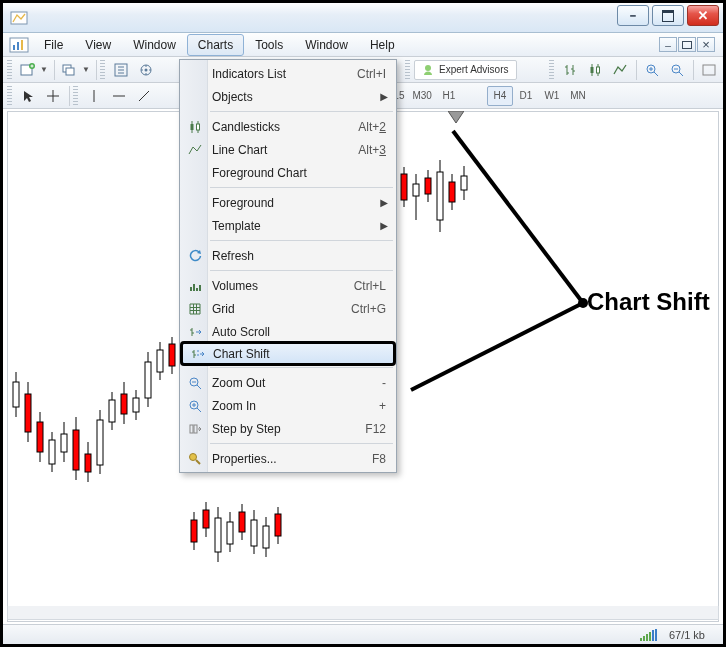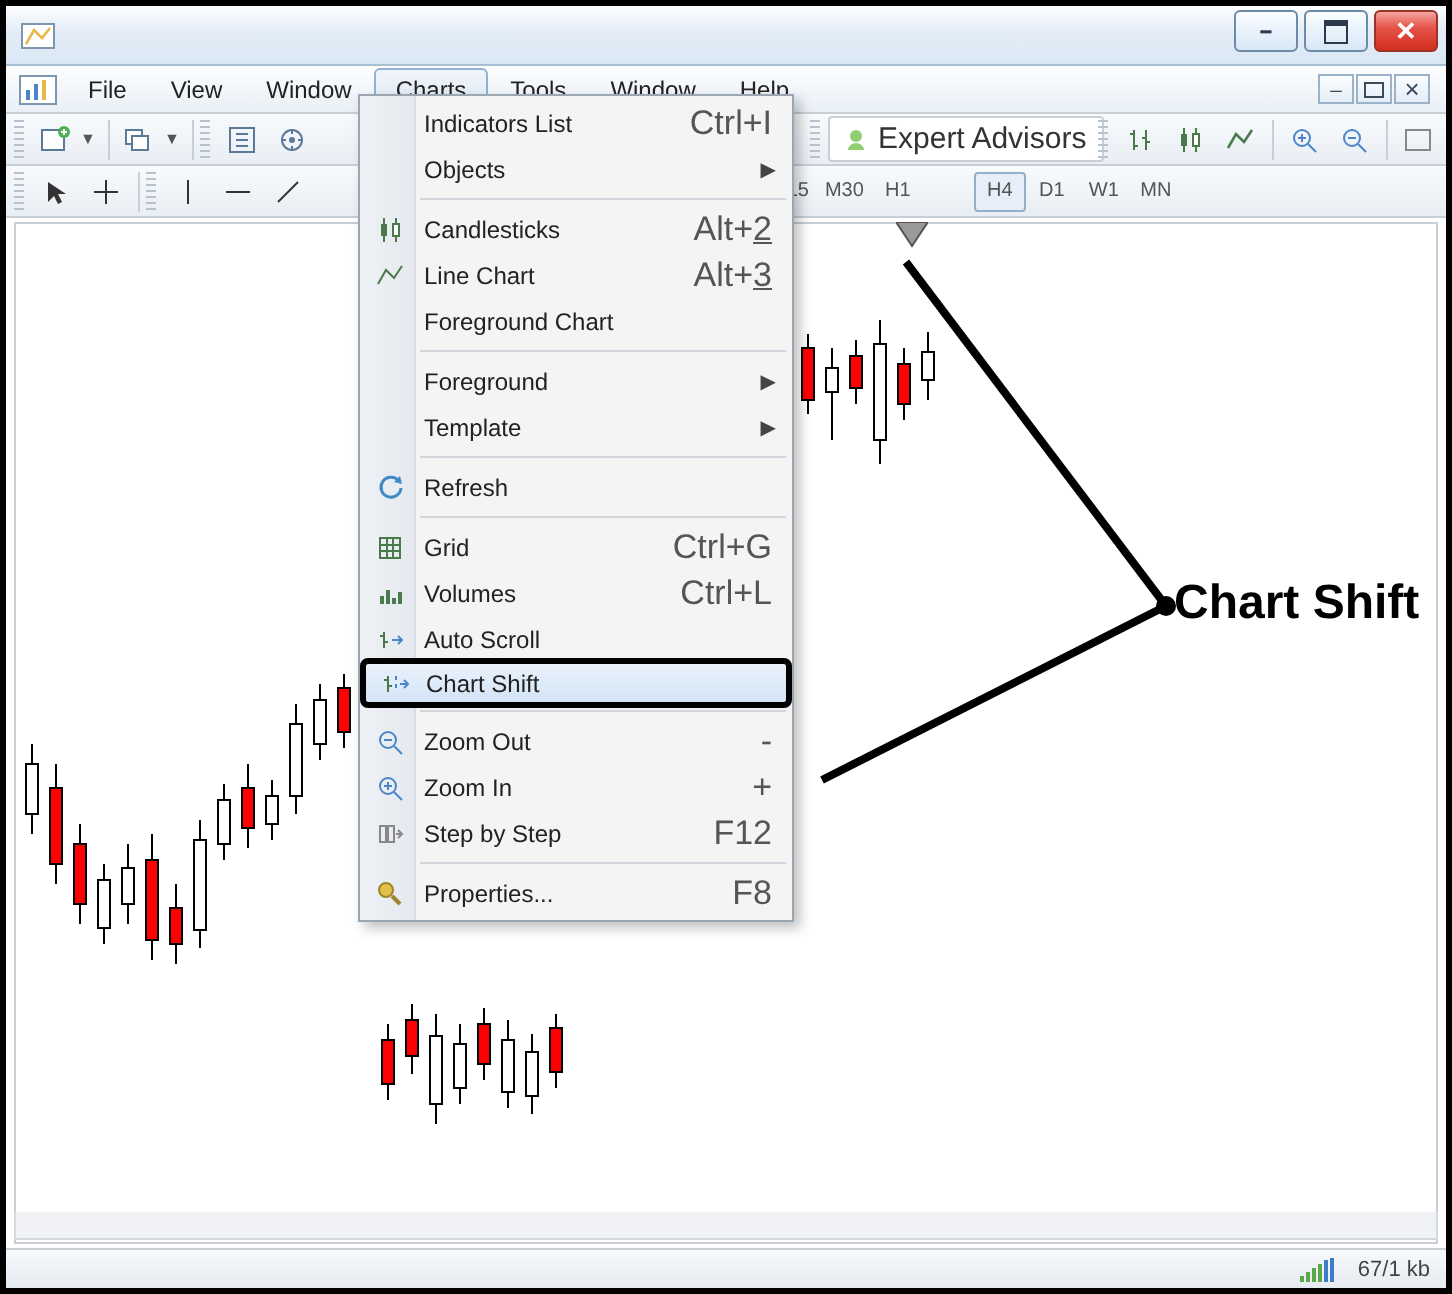--- a/index.html
+++ b/index.html
@@ -24,41 +24,41 @@
   .mdi-btn { width:18px; height:15px; border:1px solid #9bb2c9; background:linear-gradient(#fafdff,#e4edf6); display:flex;align-items:center;justify-content:center;font-size:10px;color:#3b4b5c;}
   .mdi-btn.min::before{content:"_";position:relative;top:-3px;}
   .mdi-btn.rst::before{content:"";display:block;width:8px;height:6px;border:1px solid #3b4b5c;}
   .mdi-btn.cls::before{content:"×";font-size:13px;line-height:10px;}
 
   .toolbar-row { height:26px; background:linear-gradient(#f8fafc,#e9eef4); border-bottom:1px solid #c9cfd6; display:flex; align-items:center; padding:0 4px; position:relative; }
   .t-grip{ width:5px; height:20px; margin-right:4px; background:repeating-linear-gradient(#b8c2cc,#b8c2cc 1px,transparent 1px,transparent 3px);}
   .t-btn { width:24px; height:22px; display:flex; align-items:center; justify-content:center; border:1px solid transparent; border-radius:2px; margin-right:1px;}
   .t-sep{width:1px;height:20px;background:#c9cfd6;margin:0 3px;}
   .t-drop{width:10px;display:flex;align-items:center;justify-content:center;font-size:8px;color:#555;margin-left:-2px;margin-right:2px;}
-  .ea-label{background:#fff;border:1px solid #c9cfd6;border-radius:2px;padding:2px 8px 2px 6px;display:flex;align-items:center;gap:4px;font-size:15px;color:#333;}
+  .ea-label{background:#fff;border:1px solid #c9cfd6;border-radius:2px;padding:2px 8px 2px 6px;display:flex;align-items:center;gap:4px;font-size:10px;color:#333;}
   .tf-btn{min-width:26px;height:20px;display:flex;align-items:center;justify-content:center;font-size:10px;color:#555;border:1px solid transparent;border-radius:2px;padding:0 3px;}
   .tf-btn.sel{border-color:#94aecb;background:#e5eef9;margin-left:25px;}
 
   .chart-area{position:absolute;left:4px;right:4px;top:108px;bottom:22px;background:#fff;border:1px solid #c9cfd6;}
   svg.chart{position:absolute;left:0;top:0;}
   .shift-marker{position:absolute;left:440px;top:-1px;width:16px;height:13px;}
 
-  .dropdown{position:absolute;left:176px;top:44px;width:218px;background:#f4f4f4;border:1px solid #9aa6b2;box-shadow:3px 3px 6px rgba(0,0,0,.25);padding:2px 0;}
+  .dropdown{position:absolute;left:176px;top:56px;width:218px;background:#f4f4f4;border:1px solid #9aa6b2;box-shadow:3px 3px 6px rgba(0,0,0,.25);padding:2px 0;}
   .dd-row{height:23px;display:flex;align-items:center;position:relative;padding-left:32px;padding-right:10px;font-size:12px;color:#222;}
   .dd-row.hl{background:linear-gradient(#eaf2fb,#d3e4f7);border:1px solid #7ba8d8;border-radius:2px;margin:0 2px;padding-left:30px;height:21px;}
   .dd-row.box{outline:3px solid #000;outline-offset:-1px;}
   .dd-icon{position:absolute;left:6px;width:18px;height:18px;display:flex;align-items:center;justify-content:center;}
-  .dd-short{margin-left:auto;color:#555;font-size:17px;}
+  .dd-short{margin-left:auto;color:#555;font-size:12px;}
   .dd-short u{text-decoration:underline;}
   .dd-sub{position:absolute;right:8px;font-size:10px;color:#444;}
   .dd-sep{height:1px;background:#d0d5db;margin:3px 3px 3px 30px;}
   .dd-gutter{position:absolute;left:0;top:0;bottom:0;width:28px;background:linear-gradient(to right,#eef1f5,#e5e9ef);border-right:1px solid #d8dde3;}
 
   .ann-label{position:absolute;left:584px;top:285px;font-size:24px;font-weight:600;color:#000;}
-  .statusbar{position:absolute;left:0;right:0;bottom:0;height:20px;background:linear-gradient(#f7f9fb,#e6ebf1);border-top:1px solid #c9cfd6;display:flex;align-items:center;justify-content:flex-end;padding:0 8px;gap:12px;}
+  .statusbar{position:absolute;left:0;right:0;bottom:0;height:20px;background:linear-gradient(#f7f9fb,#e6ebf1);border-top:1px solid #c9cfd6;display:flex;align-items:center;justify-content:flex-end;padding:0 18px;gap:12px;}
   .sb-bars{display:flex;align-items:flex-end;gap:1px;height:12px;}
   .sb-bars div{width:2px;background:#5ea84c;}
   .sb-text{font-size:11px;color:#444;}
 
   .chart-scroll-x{position:absolute;left:4px;right:4px;bottom:24px;height:14px;background:#f0f2f5;border:1px solid #d4d9df;border-top:none;}
 </style>
 </head>
 <body>
 
 <div class="wrap">
@@ -359,37 +359,37 @@
             <path d="M11 3a5 5 0 1 0 1.5 4" fill="none" stroke="#3d8ac7" stroke-width="1.5"></path>
             <path d="M12 1l1 4-4-1z" fill="#3d8ac7"></path>
           </svg>
         </span>
         <span>Refresh</span>
       </div>
     <div class="dd-sep"></div>
     <div class="dd-row">
         <span class="dd-icon">
           <svg width="14" height="14" viewBox="0 0 14 14">
-            <path d="M2 2h10v10h-10zM2 5.5h10M2 8.5h10M5.5 2v10M8.5 2v10" stroke="#4a7a4a" fill="none"></path>
-          </svg>
-        </span>
-        <span>Grid</span>
-        <span class="dd-short">Ctrl+G</span>
-      </div>
-    <div class="dd-row">
-        <span class="dd-icon">
-          <svg width="14" height="14" viewBox="0 0 14 14">
             <rect x="2" y="8" width="2" height="4" fill="#4a7a4a"></rect>
             <rect x="5" y="5" width="2" height="7" fill="#4a7a4a"></rect>
             <rect x="8" y="9" width="2" height="3" fill="#4a7a4a"></rect>
             <rect x="11" y="6" width="2" height="6" fill="#4a7a4a"></rect>
           </svg>
         </span>
         <span>Volumes</span>
         <span class="dd-short">Ctrl+L</span>
+      </div>
+    <div class="dd-row">
+        <span class="dd-icon">
+          <svg width="14" height="14" viewBox="0 0 14 14">
+            <path d="M2 2h10v10h-10zM2 5.5h10M2 8.5h10M5.5 2v10M8.5 2v10" stroke="#4a7a4a" fill="none"></path>
+          </svg>
+        </span>
+        <span>Grid</span>
+        <span class="dd-short">Ctrl+G</span>
       </div>
     <div class="dd-row">
         <span class="dd-icon">
           <svg width="14" height="14" viewBox="0 0 14 14">
             <path d="M4 3v8M2 5h2M4 8h2" stroke="#4a7a4a"></path>
             <path d="M8 7h5M11 5l2 2-2 2" stroke="#4a86c7" fill="none"></path>
           </svg>
         </span>
         <span>Auto Scroll</span>
       </div>

